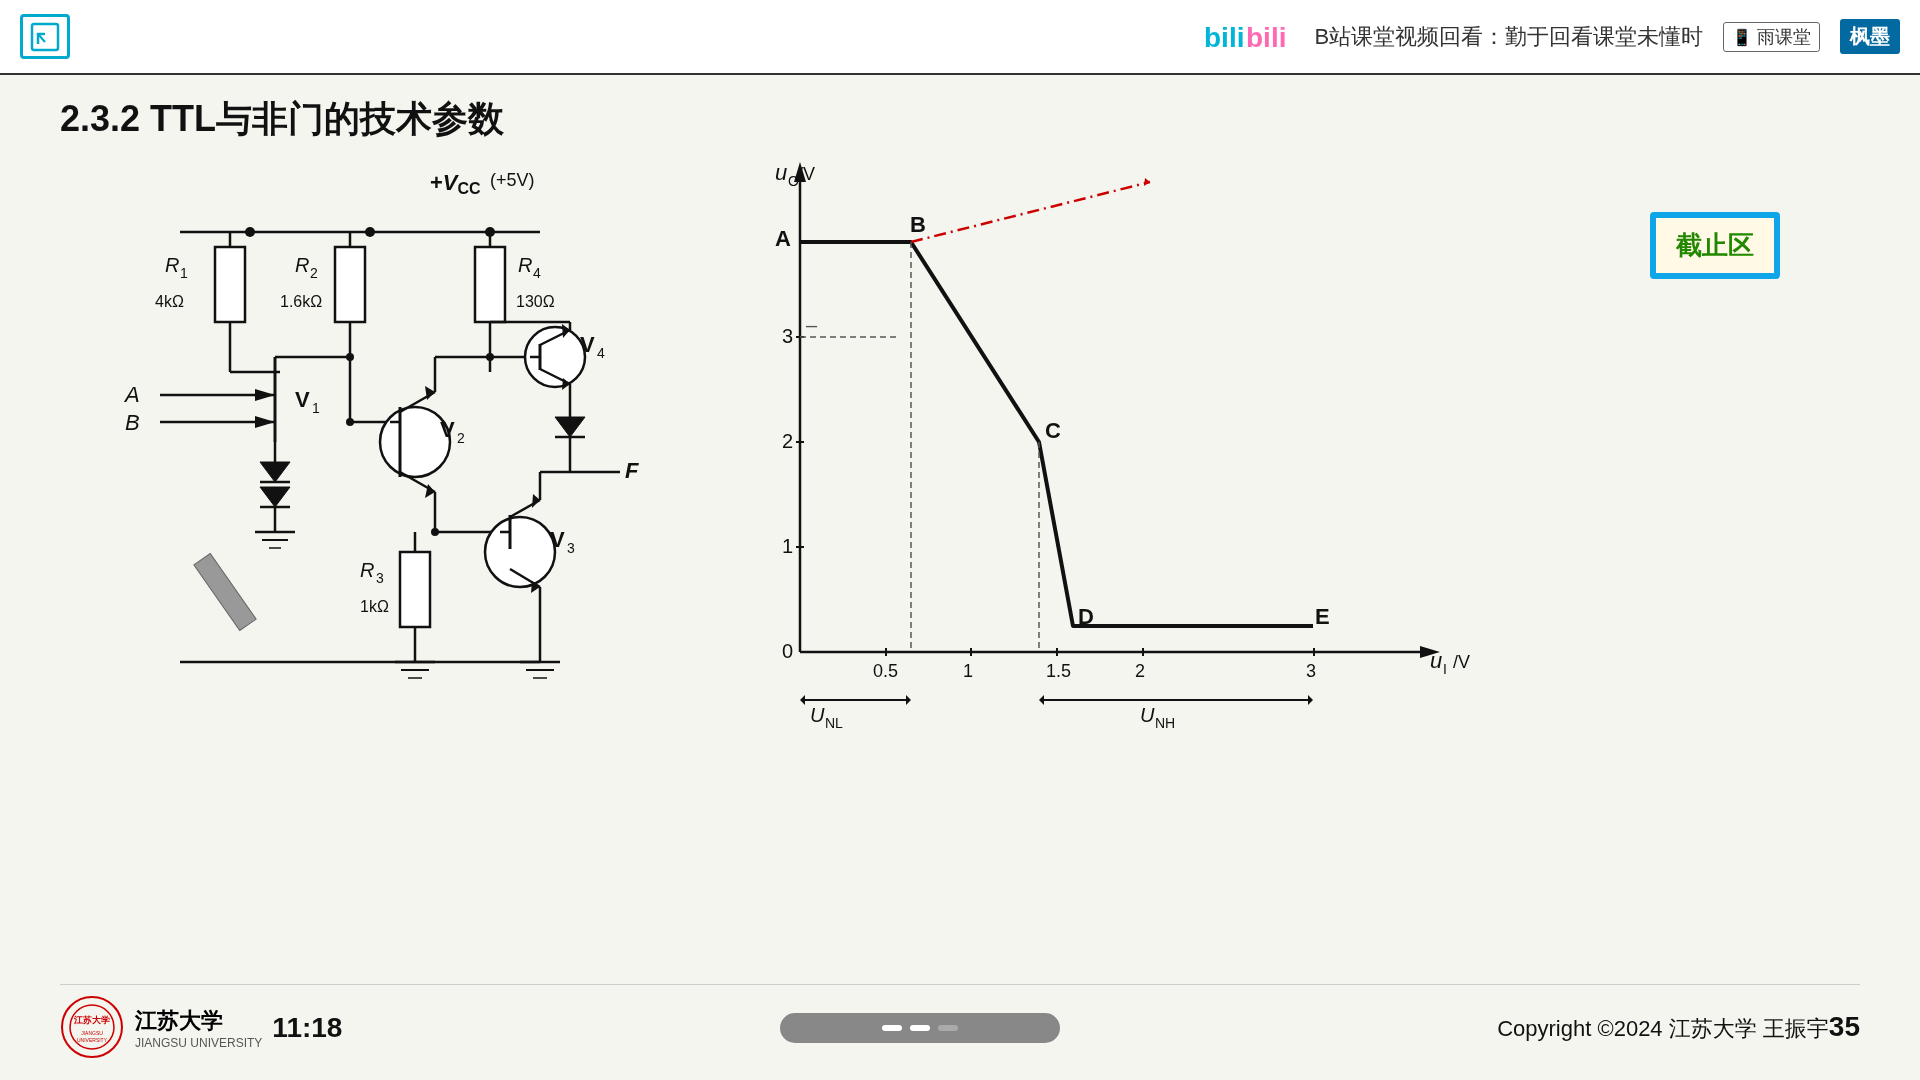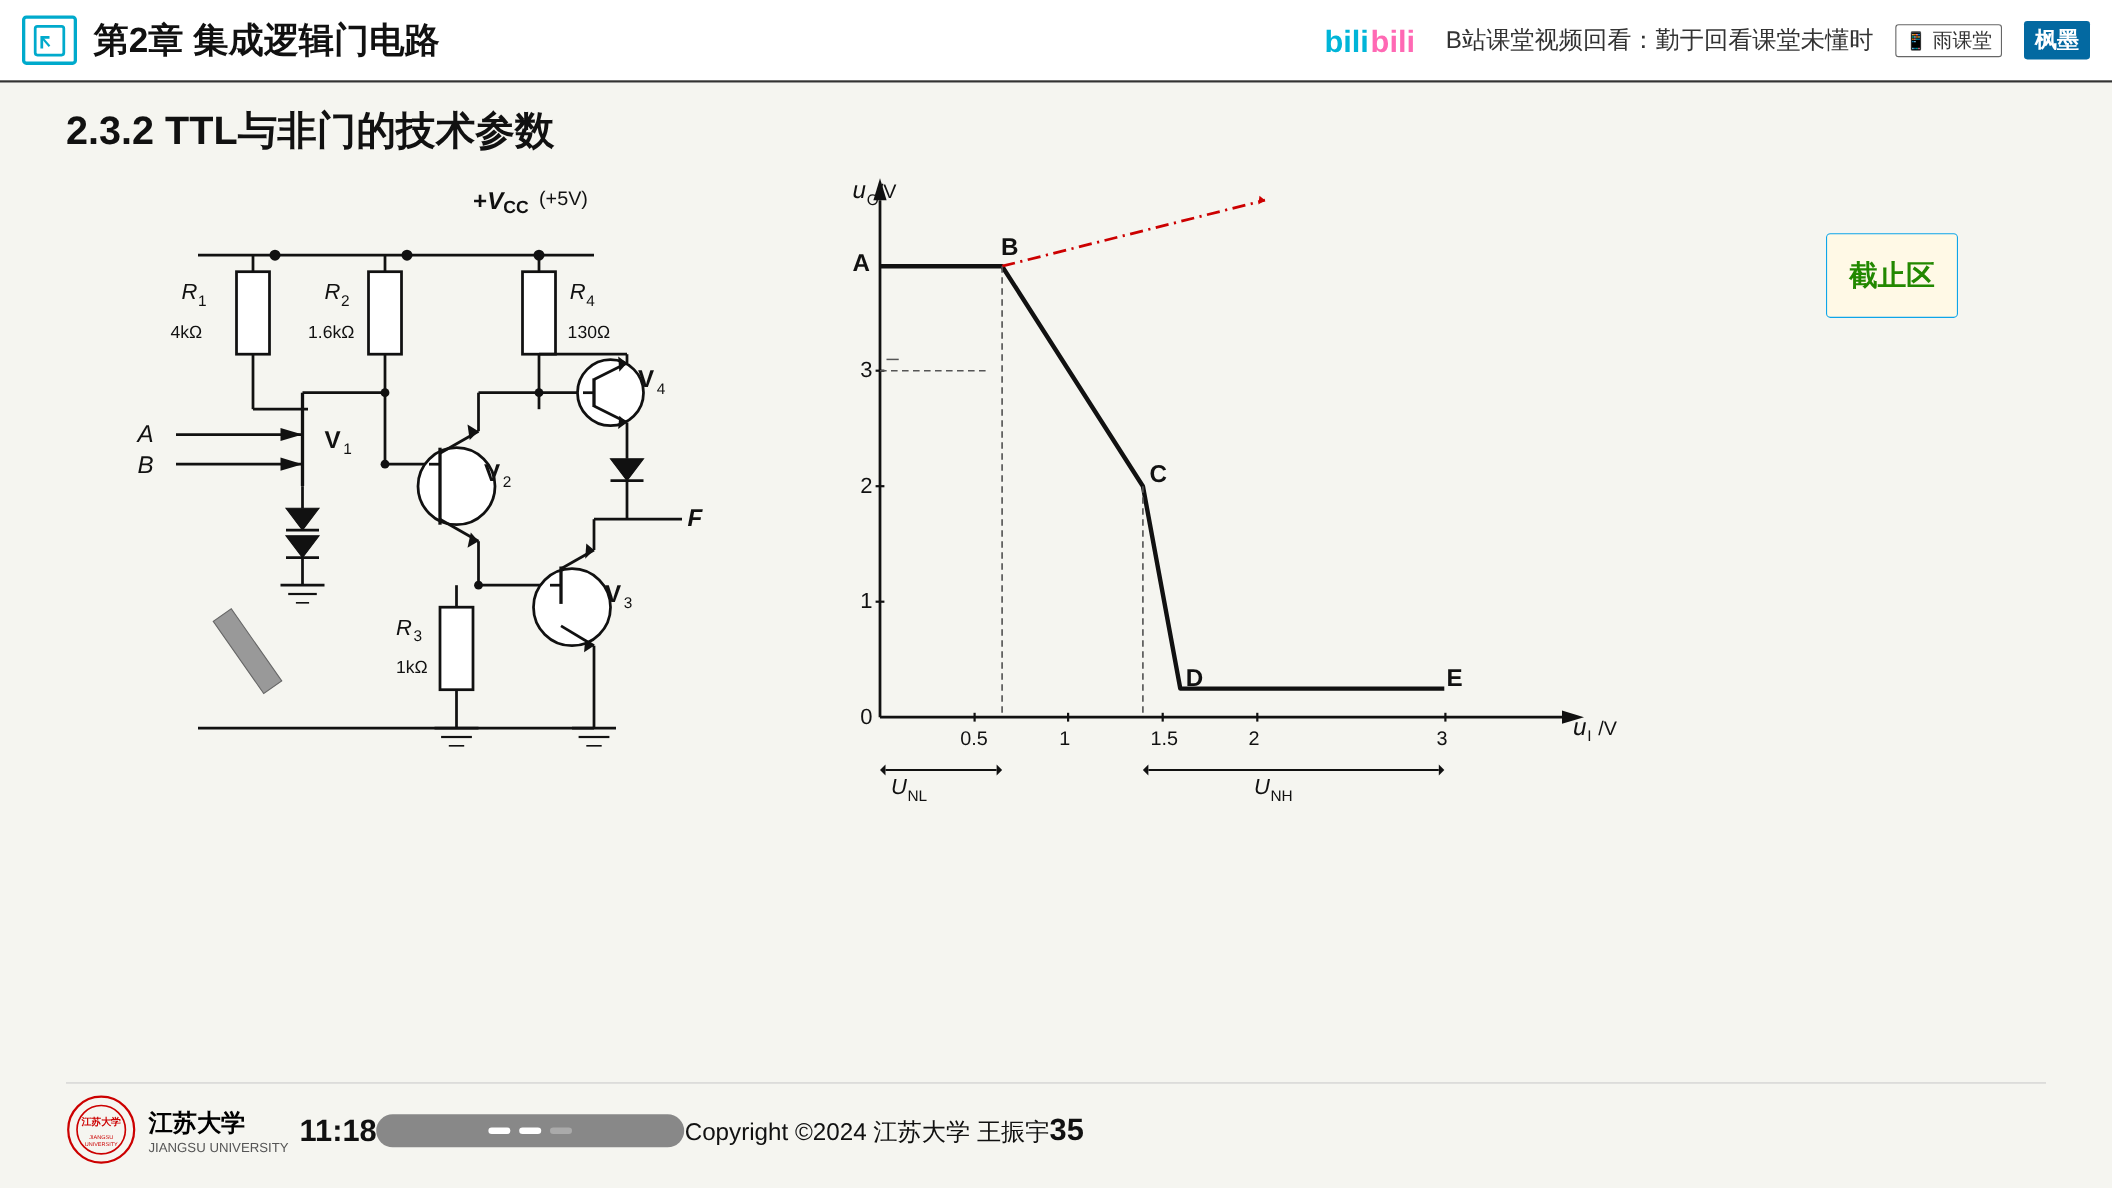--- a/index.html
+++ b/index.html
@@ -110,20 +110,21 @@
     }
     .graph-svg {
       width: 750px;
       height: 580px;
     }
 
     
     .footer {
       display: flex;
       align-items: center;
+      justify-content: space-between;
       padding: 10px 0;
       border-top: 1px solid #ccc;
       margin-top: 5px;
     }
     .footer-left {
       display: flex;
       align-items: center;
       gap: 10px;
     }
     .footer-time {
@@ -158,41 +159,40 @@
       font-size: 28px;
       font-weight: bold;
     }
 
     
     .cutoff-box {
       position: absolute;
       top: 60px;
       right: 80px;
       background: #fff9e6;
-      border: 1px solid #0ea5e9;
+      border: 6px solid #0ea5e9;
       border-radius: 4px;
-      padding: 20px 20px;
+      padding: 10px 20px;
       font-size: 26px;
       color: #228800;
       font-weight: bold;
     }
   </style>
 </head>
 <body>
 
 <div class="header">
   <div class="header-logo">
     <div class="logo-icon">
       <svg viewBox="0 0 30 30" fill="none">
         <rect x="2" y="2" width="26" height="26" rx="2" stroke="#00aacc" stroke-width="2.5" fill="none"></rect>
         <polyline points="8,22 8,12 15,12" stroke="#00aacc" stroke-width="2.5" fill="none"></polyline>
         <line x1="8" y1="12" x2="15" y2="20" stroke="#00aacc" stroke-width="2" fill="none"></line>
       </svg>
     </div>
-    <span class="header-title">第2章 集成逻辑门电路</span>
   </div>
   <div class="header-right">
     <div style="display:flex;align-items:center;gap:5px;">
 
       <svg width="90" height="40" viewBox="0 0 90 40">
         <text x="0" y="30" font-size="28" font-weight="bold" fill="#00b5d8" font-family="Arial">bili</text>
         <text x="42" y="30" font-size="28" font-weight="bold" fill="#ff69b4" font-family="Arial">bili</text>
       </svg>
     </div>
     <span style="font-size:22px;color:#333;">B站课堂视频回看：勤于回看课堂未懂时</span>

